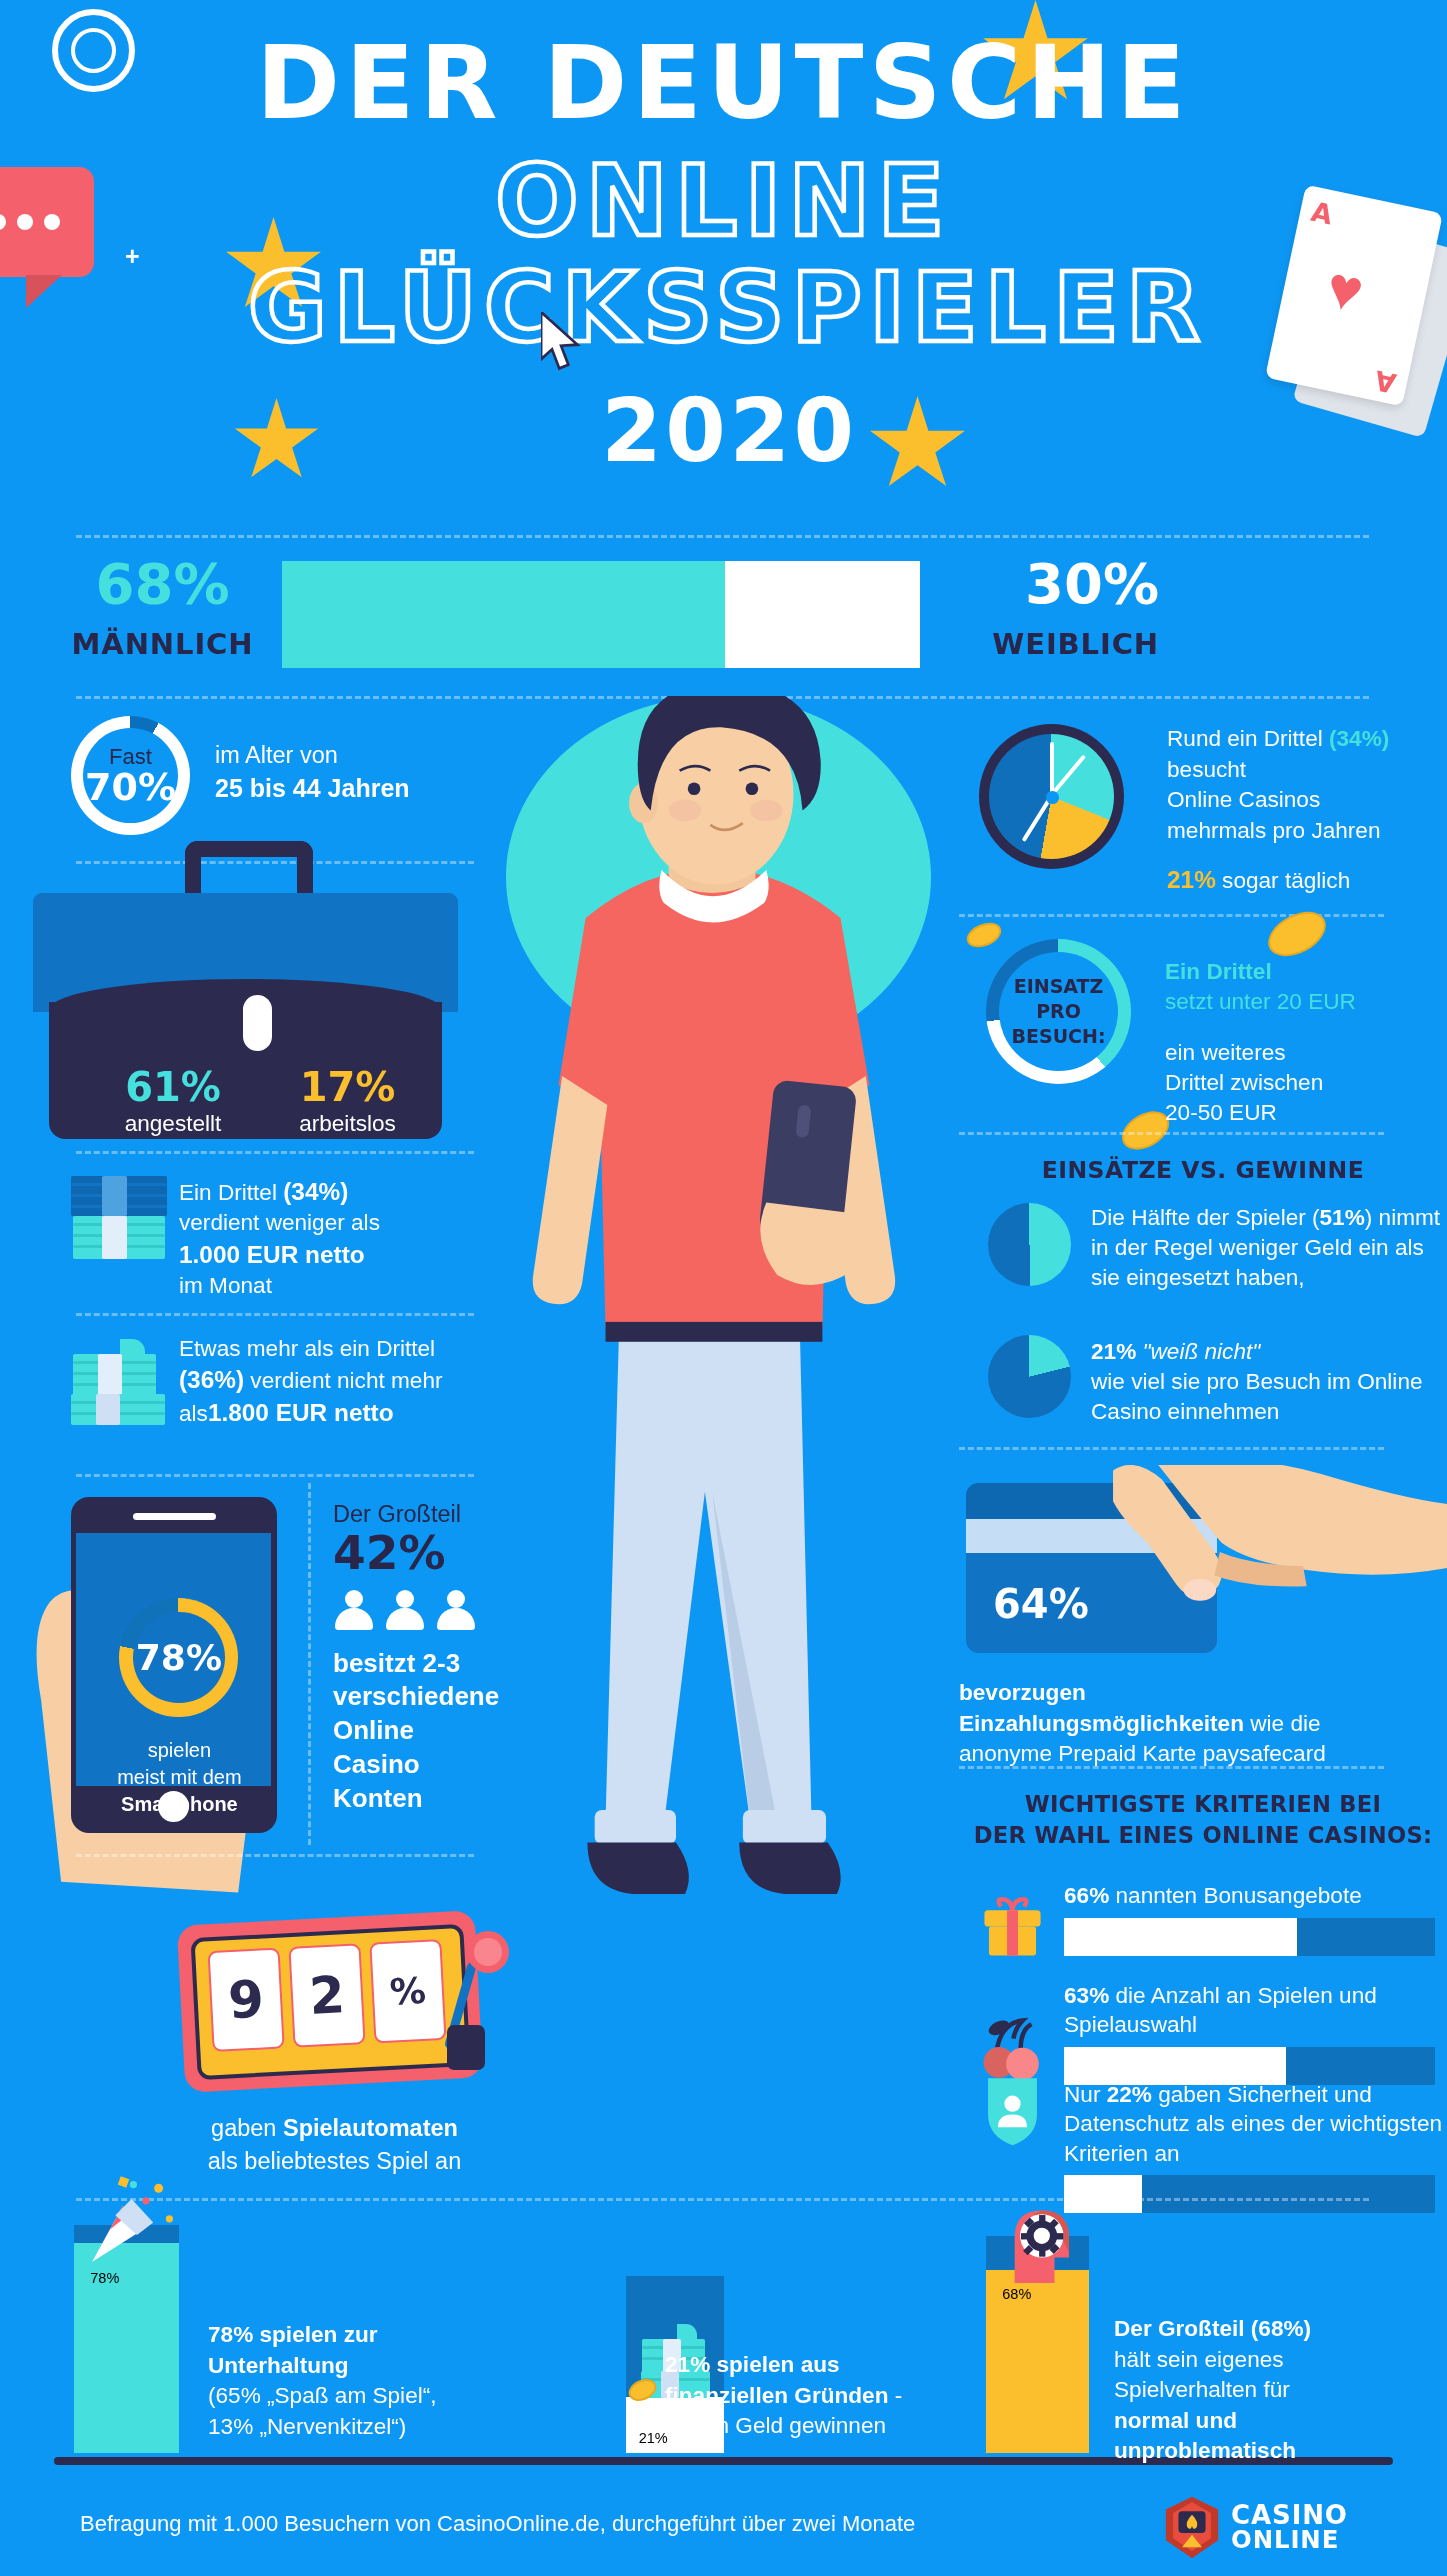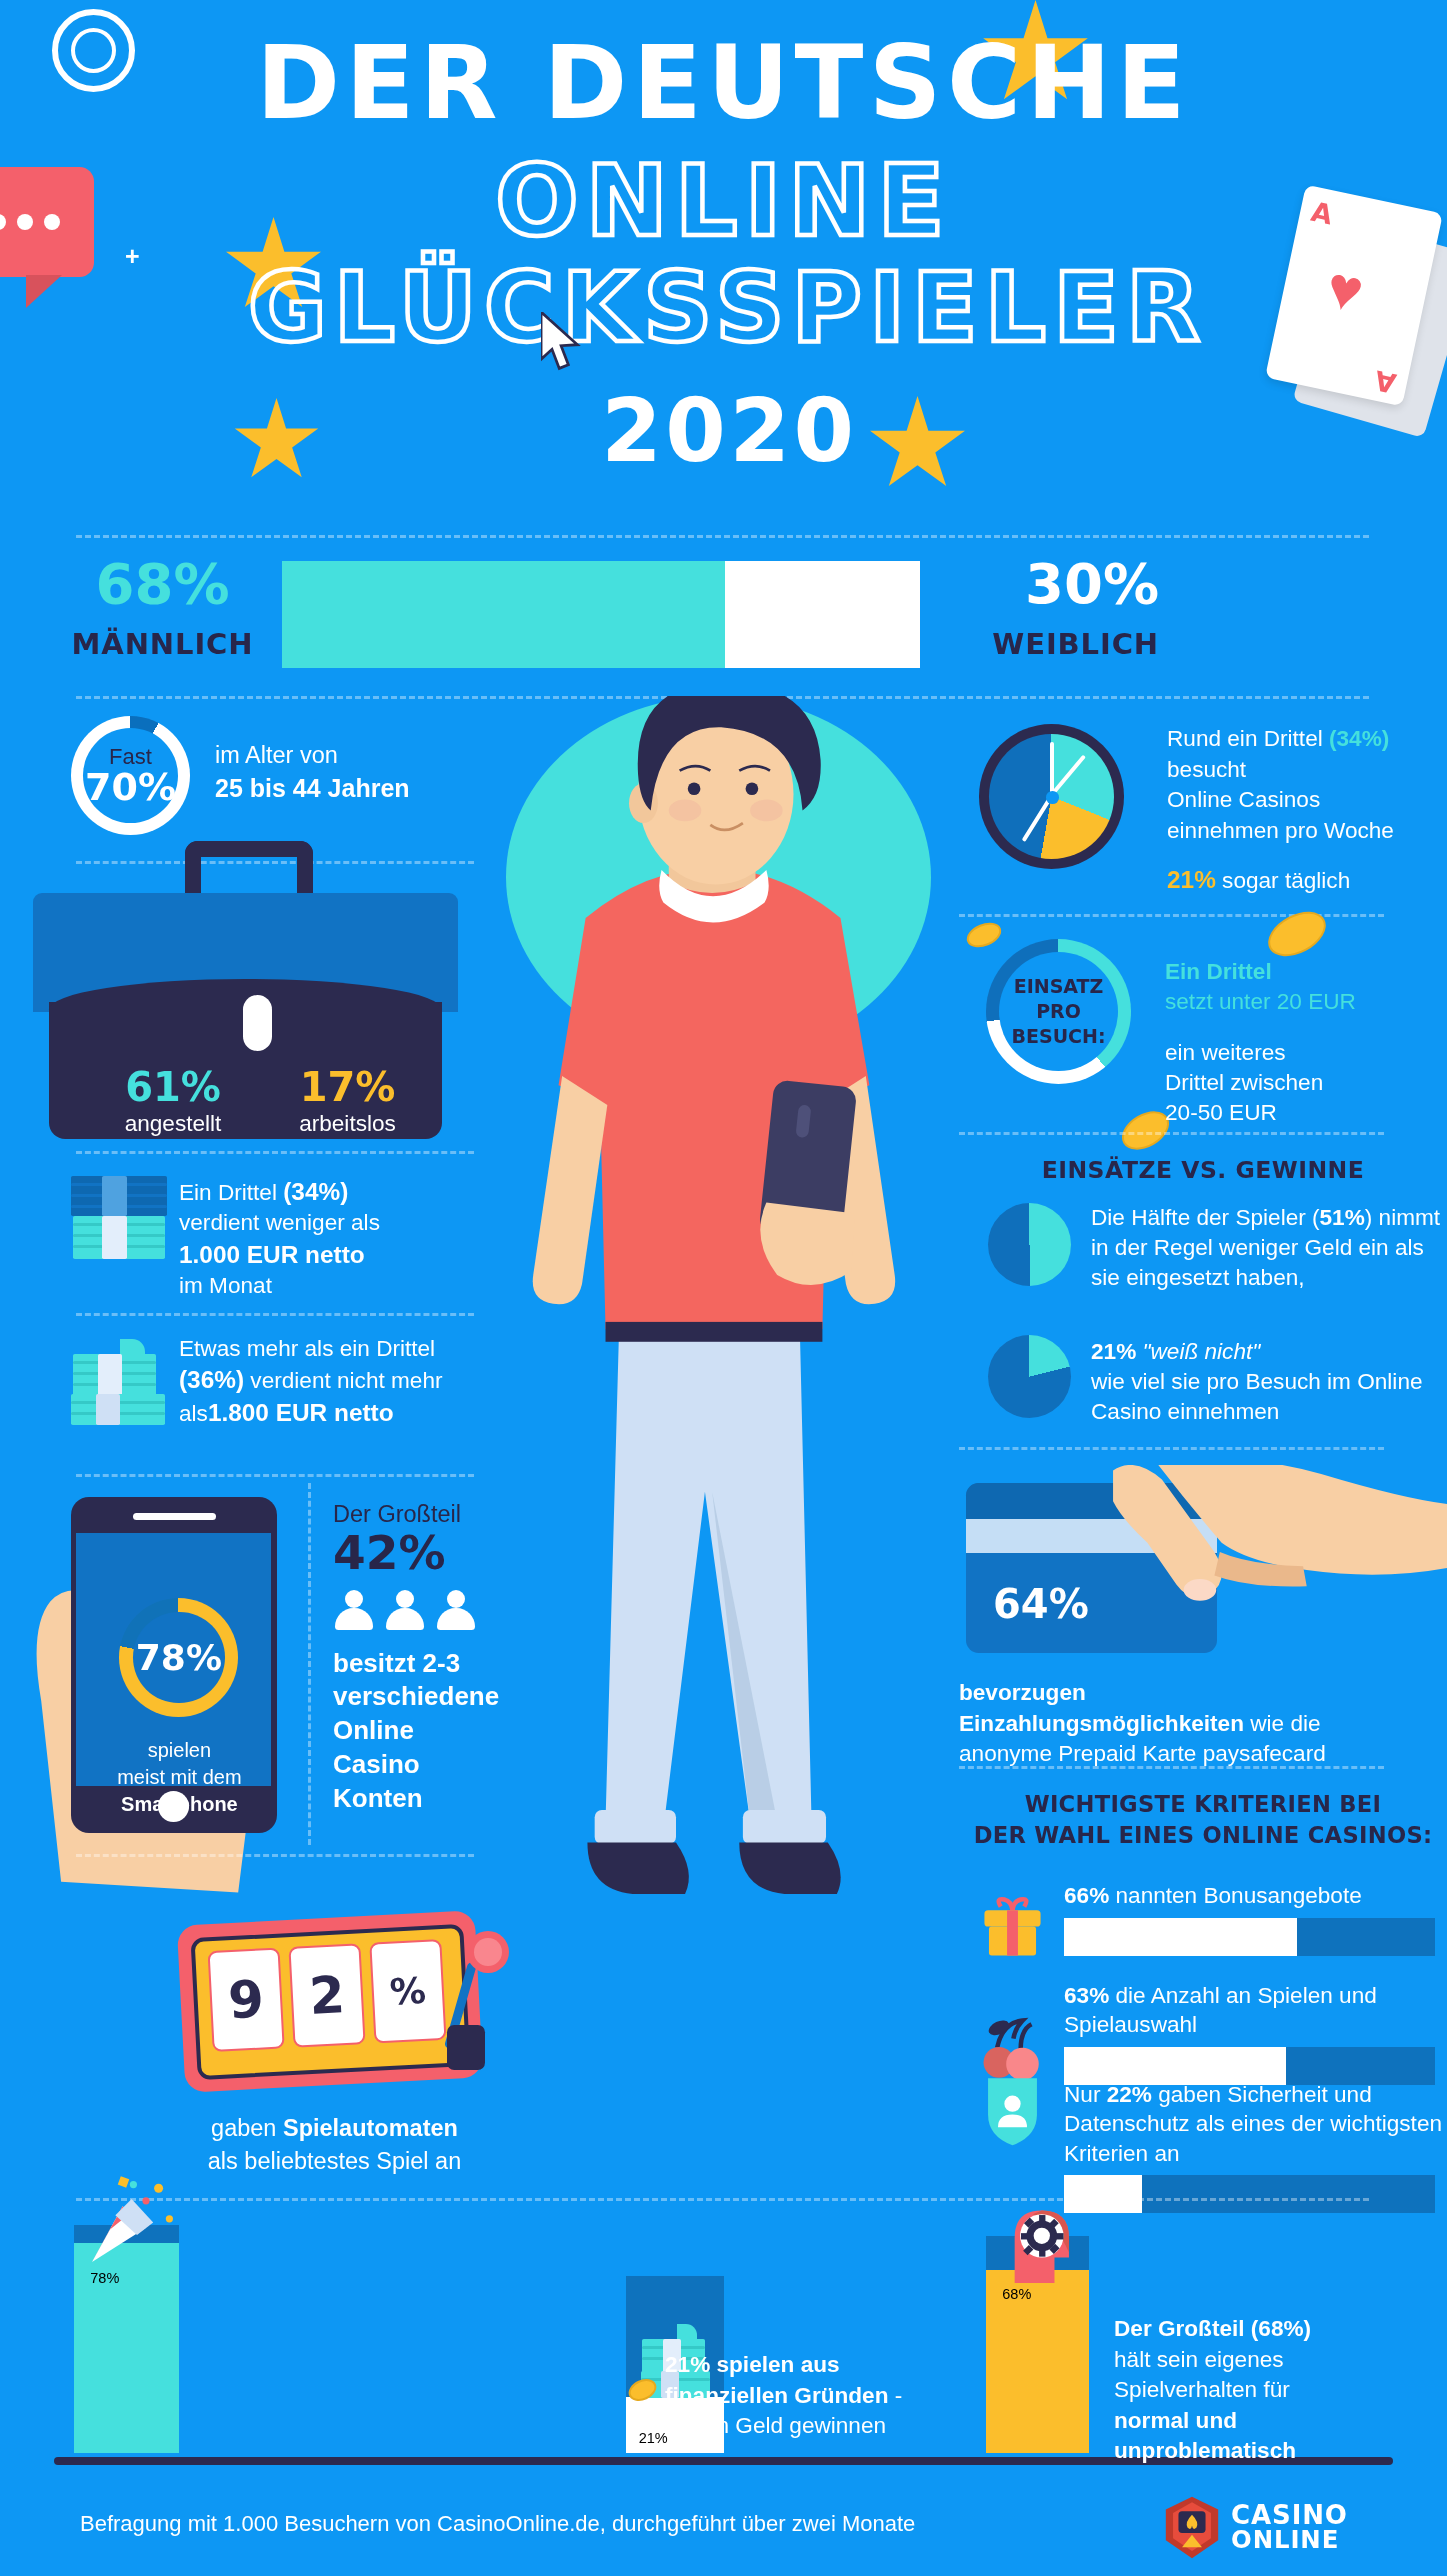--- a/index.html
+++ b/index.html
@@ -542,21 +542,21 @@
   <div class="clock">
     <div class="face"></div>
     <div class="h1"></div>
       <div class="h2"></div>
       <div class="h3"></div>
     <div class="pin"></div>
   </div>
   <div class="clocktxt">
     <span>Rund ein Drittel </span><span class="c34">(34%)</span><span> besucht</span><br>
     <span>Online Casinos</span><br>
-    <span>einnehmen pro Woche</span>
+    <span>mehrmals pro Jahren</span>
     <div class="sub"><span class="c21">21%</span><span> sogar täglich</span></div>
   </div>
 
   <div class="dashline" style="top:914px;left:959px;width:425px;"></div>
 
   <div class="abs coin" style="top:924px;left:966px;width:36px;height:22px;transform:rotate(-22deg);"></div>
   <div class="abs coin" style="top:915px;left:1266px;width:62px;height:38px;transform:rotate(-28deg);"></div>
   <div class="abs coin" style="top:1114px;left:1120px;width:51px;height:33px;transform:rotate(-30deg);"></div>
 
   <div class="donutE">
@@ -680,20 +680,25 @@
       <svg class="abs" style="top:-71px;left:9px;" width="99" height="99" viewBox="0 0 110 110">
         <path d="M10 100 L44 38 L70 62 Z" fill="#ffffff"></path>
         <path d="M10 100 L30 64 L52 46 L44 38 Z" fill="#f4606b"></path>
         <path d="M36 48 L54 30 L78 56 L60 70 Z" fill="#cfe0f5"></path>
         <circle cx="84" cy="18" r="5" fill="#fbbe2c"></circle>
         <circle cx="56" cy="14" r="4" fill="#45e0dd"></circle>
         <circle cx="70" cy="32" r="4" fill="#f4606b"></circle>
         <circle cx="96" cy="52" r="4" fill="#fbbe2c"></circle>
         <rect x="40" y="6" width="10" height="10" fill="#fbbe2c" transform="rotate(20 45 11)"></rect>
       </svg>
+    </div>
+    <div class="btxt" style="top:113px;left:208px;width:298px;">
+      <b>78% spielen zur Unterhaltung</b><br>
+      <span>(65% „Spaß am Spiel“,</span><br>
+      <span>13% „Nervenkitzel“)</span>
     </div>
 
     <div class="abs" style="bottom:25px;left:626px;width:98px;height:177px;">
       <div class="abs" style="bottom:0;left:0;width:98px;height:177px;background:#0e72bd;"></div>
       <div class="abs" style="bottom:0;left:0;width:98px;height:56px;background:#ffffff;"></div>
       <div class="abs pctlabel" style="bottom:7.2px;left:12.7px;">21%</div>
       <div class="abs" style="bottom:51px;left:14.5px;width:72px;height:78px;">
         <div class="bill" style="top:0;left:36px;width:20px;height:20px;background:#45e0dd;border-radius:0 11px 0 0;"></div>
         <div class="bill" style="top:14.5px;left:1.8px;width:63px;height:34px;background:#45e0dd;"></div>
         <div class="bill" style="top:22px;left:1.8px;width:63px;height:2.7px;background:#35c9c7;"></div>

